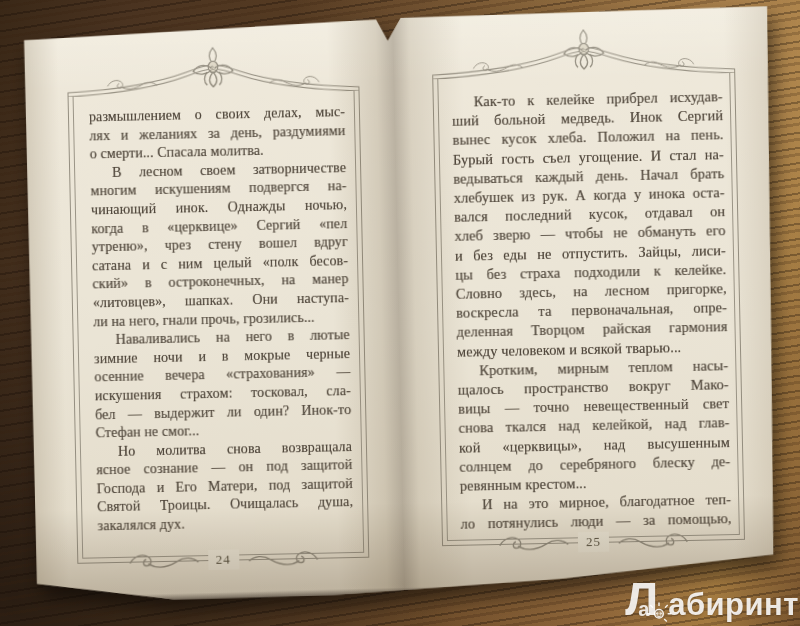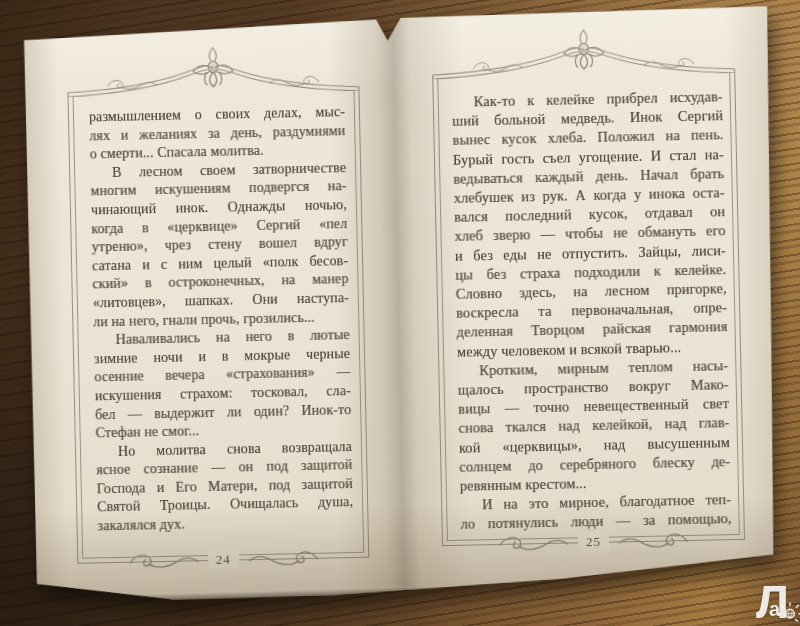--- a/index.html
+++ b/index.html
@@ -229,14 +229,15 @@
       <div class="book-edge"></div>
     </div>
   </div>
 
   <div class="watermark">
     <span class="wm-big">Л</span>
     <span class="wm-small-a">а</span>
     <svg class="wm-sun">
         <use href="#sym-sun"></use>
       </svg>
+    <span class="wm-rest">абиринт</span>
   </div>
 </div>
 
 </body></html>

